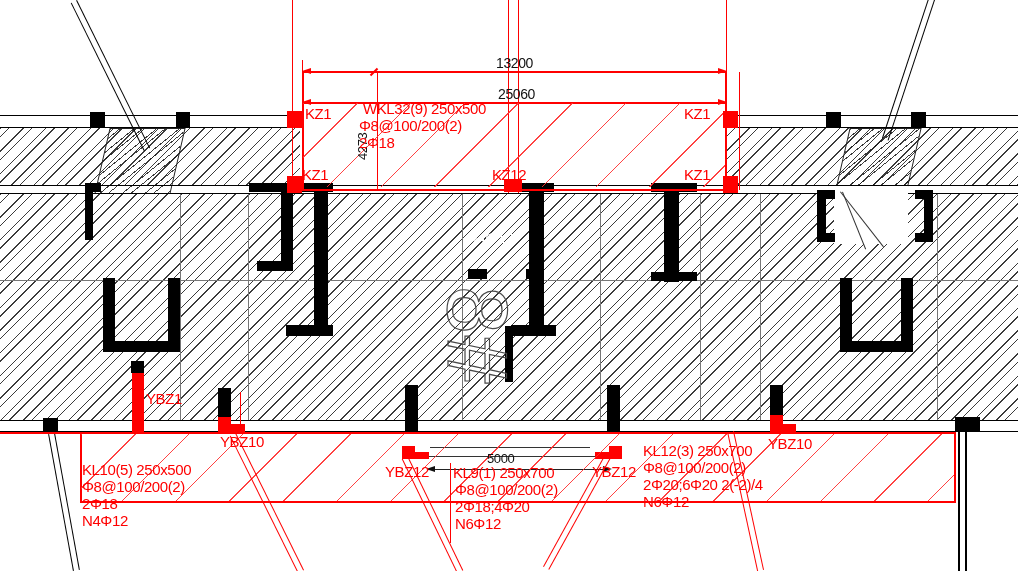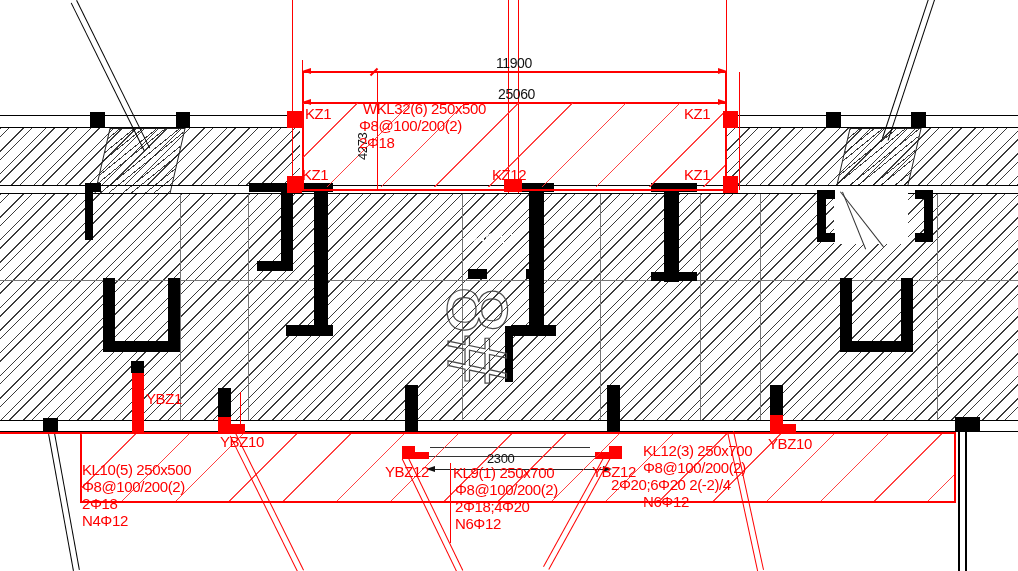--- a/index.html
+++ b/index.html
@@ -161,49 +161,49 @@
   <div class="abs rline" style="left:80px;top:501px;width:876px;height:1.5px;"></div>
   <div class="abs redhatch" style="left:81px;top:434px;width:873px;height:67px;"></div>
   <div class="abs rline" style="left:240px;top:392px;width:1px;height:40px;"></div>
   <div class="abs rline" style="left:450px;top:463px;width:1px;height:80px;"></div>
 
   <div class="rdiag" style="left:236px;top:433px;width:153px;transform:rotate(63.6deg);"></div>
   <div class="rdiag" style="left:408px;top:456px;width:127px;transform:rotate(64.2deg);"></div>
   <div class="rdiag" style="left:612px;top:456px;width:130px;transform:rotate(118.9deg);"></div>
   <div class="rdiag" style="left:734px;top:431px;width:142px;transform:rotate(77.8deg);"></div>
 
-  <div class="bt" style="left:496px;top:55px;">11900</div>
+  <div class="bt" style="left:496px;top:55px;">13200</div>
   <div class="bt" style="left:498px;top:86px;">25060</div>
   <div class="vdim" style="left:355px;top:160px;">4273</div>
-  <div class="bt" style="left:487px;top:451px;font-size:13px;">2300</div>
+  <div class="bt" style="left:487px;top:451px;font-size:13px;">5000</div>
 
   <div class="rt" style="left:305px;top:106px;">KZ1</div>
   <div class="rt" style="left:684px;top:106px;">KZ1</div>
   <div class="rt" style="left:302px;top:167px;">KZ1</div>
   <div class="rt" style="left:492px;top:167px;">KZ12</div>
   <div class="rt" style="left:684px;top:167px;">KZ1</div>
 
   <div class="rt" style="left:146px;top:391px;text-align:right;">YBZ1</div>
   <div class="rt" style="left:220px;top:434px;">YBZ10</div>
   <div class="rt" style="left:385px;top:464px;">YBZ12</div>
   <div class="rt" style="left:592px;top:464px;">YBZ12</div>
   <div class="rt" style="left:768px;top:436px;">YBZ10</div>
 
-  <div class="rt" style="left:363px;top:101px;">WKL32(6) 250x500</div>
+  <div class="rt" style="left:363px;top:101px;">WKL32(9) 250x500</div>
   <div class="rt" style="left:359px;top:118px;">Φ8@100/200(2)</div>
   <div class="rt" style="left:359px;top:135px;">2Φ18</div>
 
   <div class="rt" style="left:82px;top:462px;">KL10(5) 250x500</div>
   <div class="rt" style="left:82px;top:479px;">Φ8@100/200(2)</div>
   <div class="rt" style="left:82px;top:496px;">2Φ18</div>
   <div class="rt" style="left:82px;top:513px;">N4Φ12</div>
 
   <div class="rt" style="left:453px;top:465px;">KL9(1) 250x700</div>
   <div class="rt" style="left:455px;top:482px;">Φ8@100/200(2)</div>
   <div class="rt" style="left:455px;top:499px;">2Φ18;4Φ20</div>
   <div class="rt" style="left:455px;top:516px;">N6Φ12</div>
 
   <div class="rt" style="left:643px;top:443px;">KL12(3) 250x700</div>
   <div class="rt" style="left:643px;top:460px;">Φ8@100/200(2)</div>
-  <div class="rt" style="left:611px;top:477px;">2Φ20;6Φ20 2(-2)/4</div>
+  <div class="rt" style="left:643px;top:477px;">2Φ20;6Φ20 2(-2)/4</div>
   <div class="rt" style="left:643px;top:494px;">N6Φ12</div>
 
 </div>
 
 </body></html>

